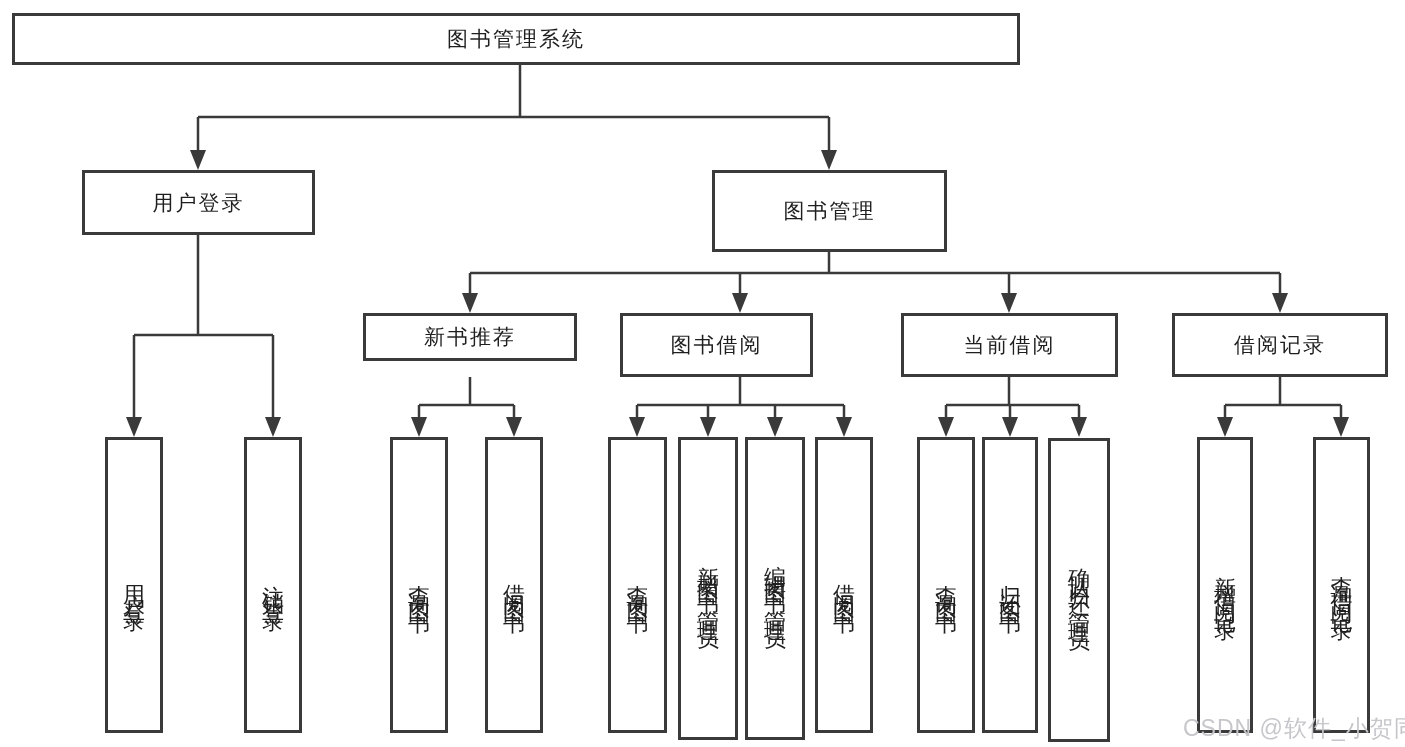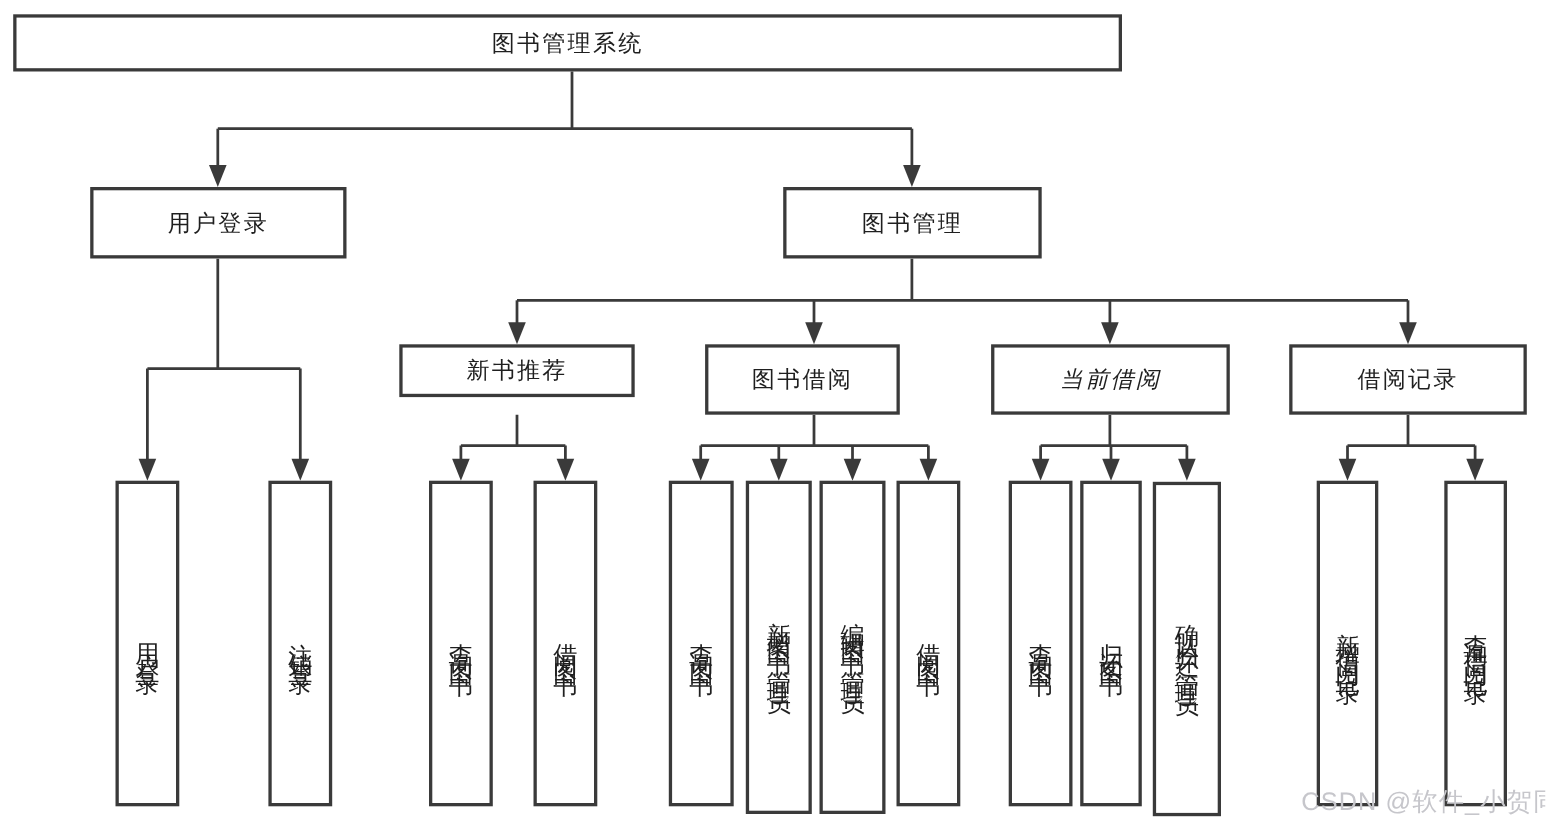--- a/index.html
+++ b/index.html
@@ -137,25 +137,25 @@
       </g>
     <g>
         <line x1="1341" y1="405" x2="1341" y2="419"></line>
         <polygon points="1333,417 1349,417 1341,437"></polygon>
       </g>
   </svg>
 
   <div class="node root" style="left:12px; top:13px; width:1008px; height:52px;">图书管理系统</div>
 
   <div class="node hnode" style="left:82px; top:170px; width:233px; height:65px;">用户登录</div>
-  <div class="node hnode" style="left:712px; top:170px; width:235px; height:65px;">图书管理</div>
+  <div class="node hnode" style="left:712px; top:170px; width:235px; height:82px;">图书管理</div>
 
   <div class="node hnode" style="left:363px; top:313px; width:214px; height:48px;">新书推荐</div>
-  <div class="node hnode" style="left:641px; top:313px; width:177px; height:64px;">图书借阅</div>
-  <div class="node hnode" style="left:901px; top:313px; width:217px; height:64px;font-style:italic;">当前借阅</div>
+  <div class="node hnode" style="left:620px; top:313px; width:193px; height:64px;">图书借阅</div>
+  <div class="node hnode" style="left:901px; top:313px; width:217px; height:64px;">当前借阅</div>
   <div class="node hnode" style="left:1172px; top:313px; width:216px; height:64px;">借阅记录</div>
 
   <div class="node vnode" style="left:105px; top:437px; width:58px; height:296px;">
     <span>用户登录</span>
   </div>
   <div class="node vnode" style="left:244px; top:437px; width:58px; height:296px;">
     <span>注销登录</span>
   </div>
 
   <div class="node vnode" style="left:390px; top:437px; width:58px; height:296px;">

